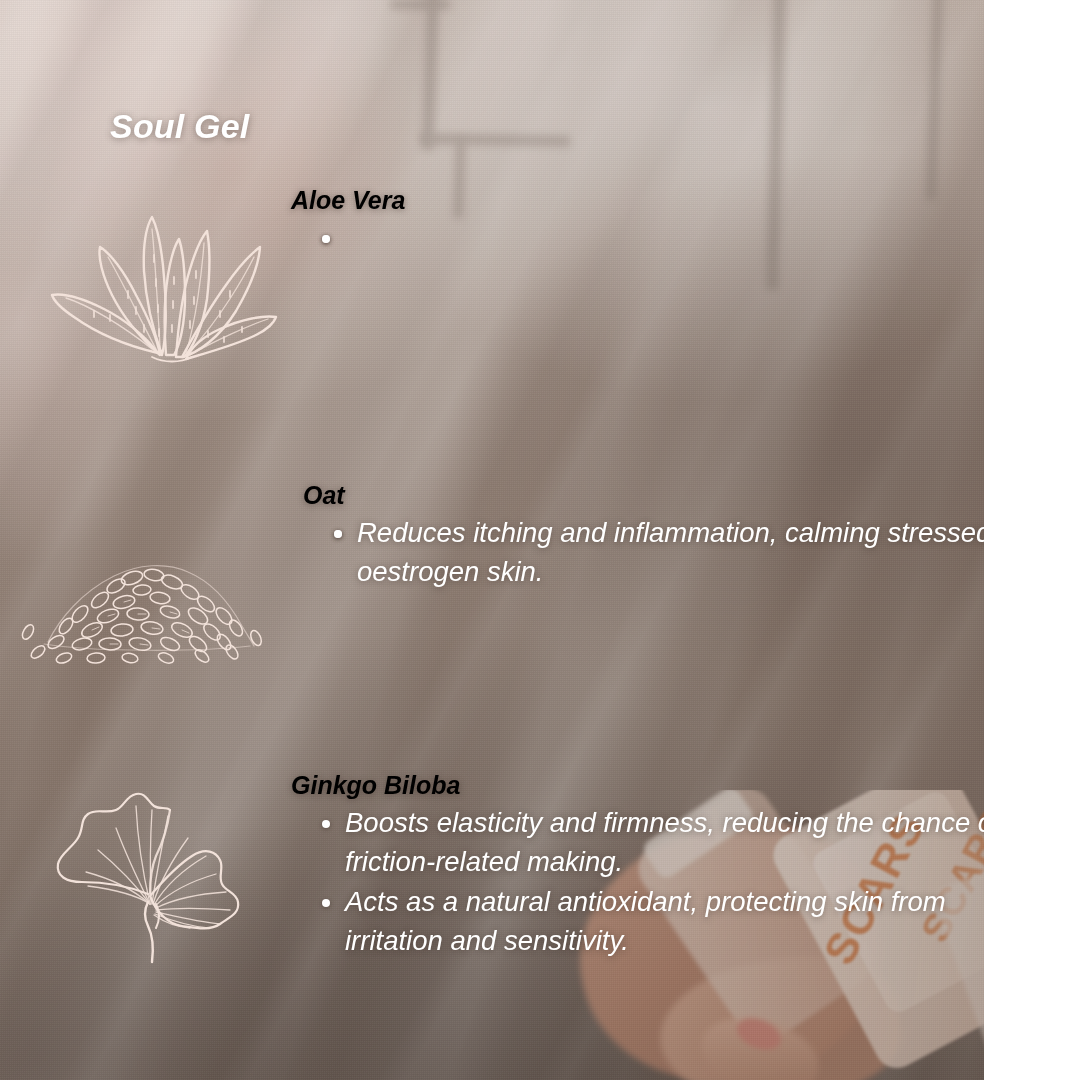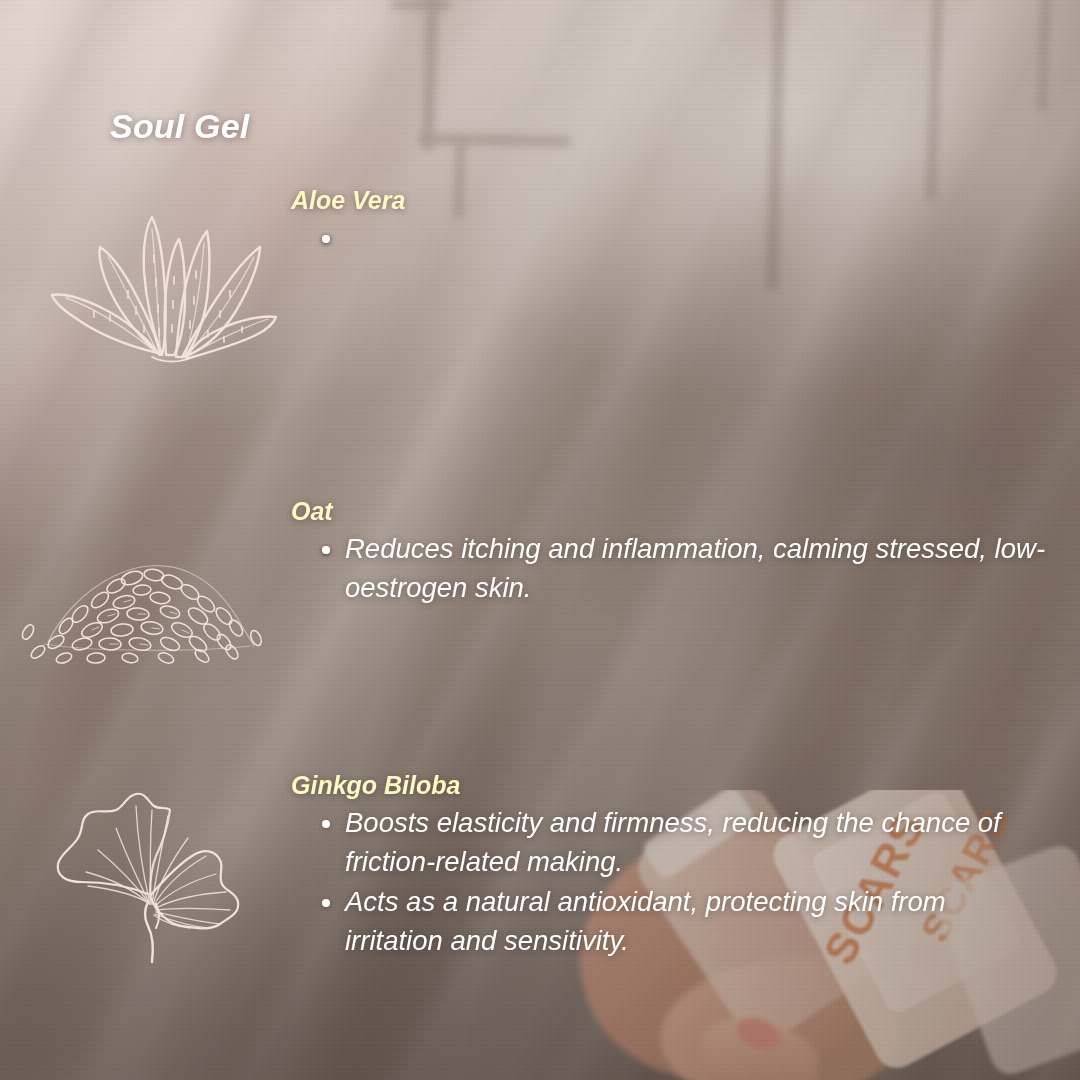--- a/index.html
+++ b/index.html
@@ -4,21 +4,21 @@
 <style>
   html,body{margin:0;padding:0;}
   body{
     width:1080px;height:1080px;overflow:hidden;
     font-family:"Liberation Sans","DejaVu Sans",sans-serif;
   }
 
   
   .canvas{
     position:relative;
-    width:1080px;height:1080px;
+    width:984px;height:1080px;
     overflow:hidden;
     background:#8a7a6e;
     isolation:isolate;
   }
 
   
   .bg-layer{position:absolute;inset:0;pointer-events:none;}
 
   
   .bg-base{
@@ -184,21 +184,21 @@
   .ing-1{top:185px;}
   .ing-2{top:480px;}
   .ing-3{top:762px;}
 
   .ing-icon{position:absolute;left:40px;width:240px;height:180px;}
   .ing-icon svg{display:block;width:100%;height:100%;overflow:visible;}
 
   .ing-body{position:absolute;left:291px;width:760px;}
 
   .ing-name{
-    color:#fef9c3;
+    color:#000000;
     font:italic 900 25px/1.25 "Liberation Sans",sans-serif;
     text-shadow:0 1px 6px rgba(60,45,38,.5);
     margin:0 0 2px 0;
   }
 
   .ing-points{list-style:none;margin:0;padding:0;}
   .ing-points li{
     position:relative;
     padding-left:54px;
     color:#ffffff;
@@ -377,21 +377,21 @@
               <path d="M132 108 l8 1"></path>
             <path d="M88 96 l7 -2"></path>
               <path d="M150 92 l7 2"></path>
               <path d="M162 110 l7 3"></path>
             <path d="M90 124 l8 0"></path>
               <path d="M120 124 l8 1"></path>
               <path d="M72 110 l7 -3"></path>
           </g>
         </svg>
       </div>
-      <div class="ing-body" style="top:16px;">
+      <div class="ing-body" style="top:0;margin-left:12px;">
         <h2 class="ing-name">Oat</h2>
         <ul class="ing-points">
           <li><span class="bullet"></span></li>
           <li><span class="bullet"></span><span>Reduces itching and inflammation, calming stressed, low-oestrogen skin.</span></li>
         </ul>
       </div>
     </section>
 
     <section class="ing ing-3">
       <div class="ing-icon" style="top:14px;left:30px;width:230px;height:190px;">

